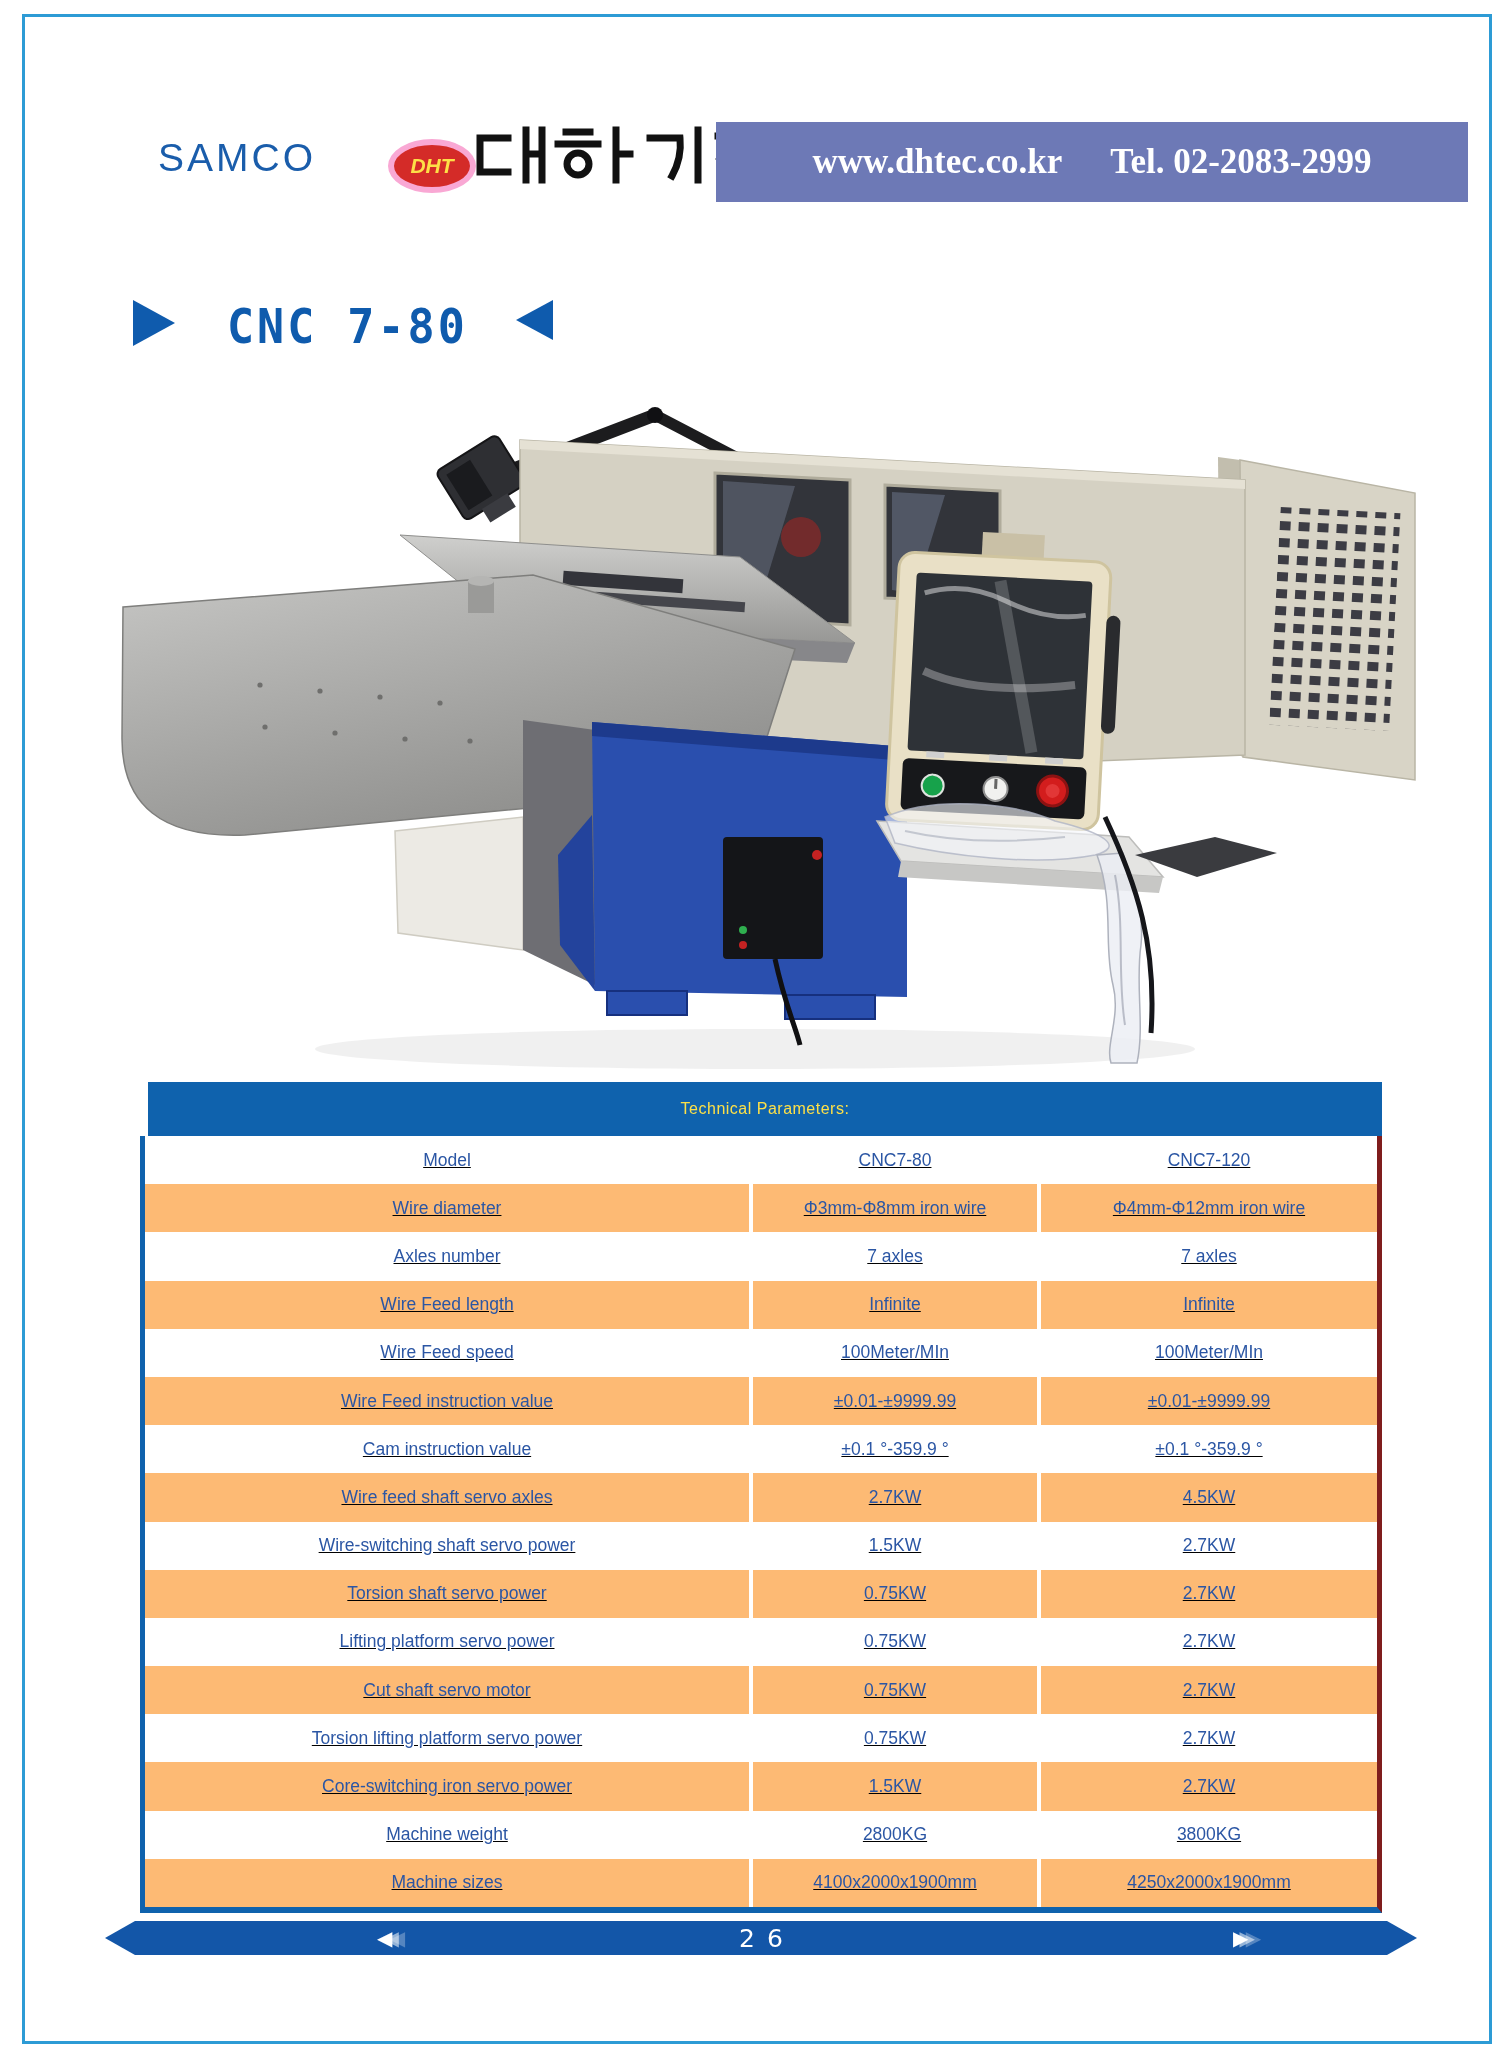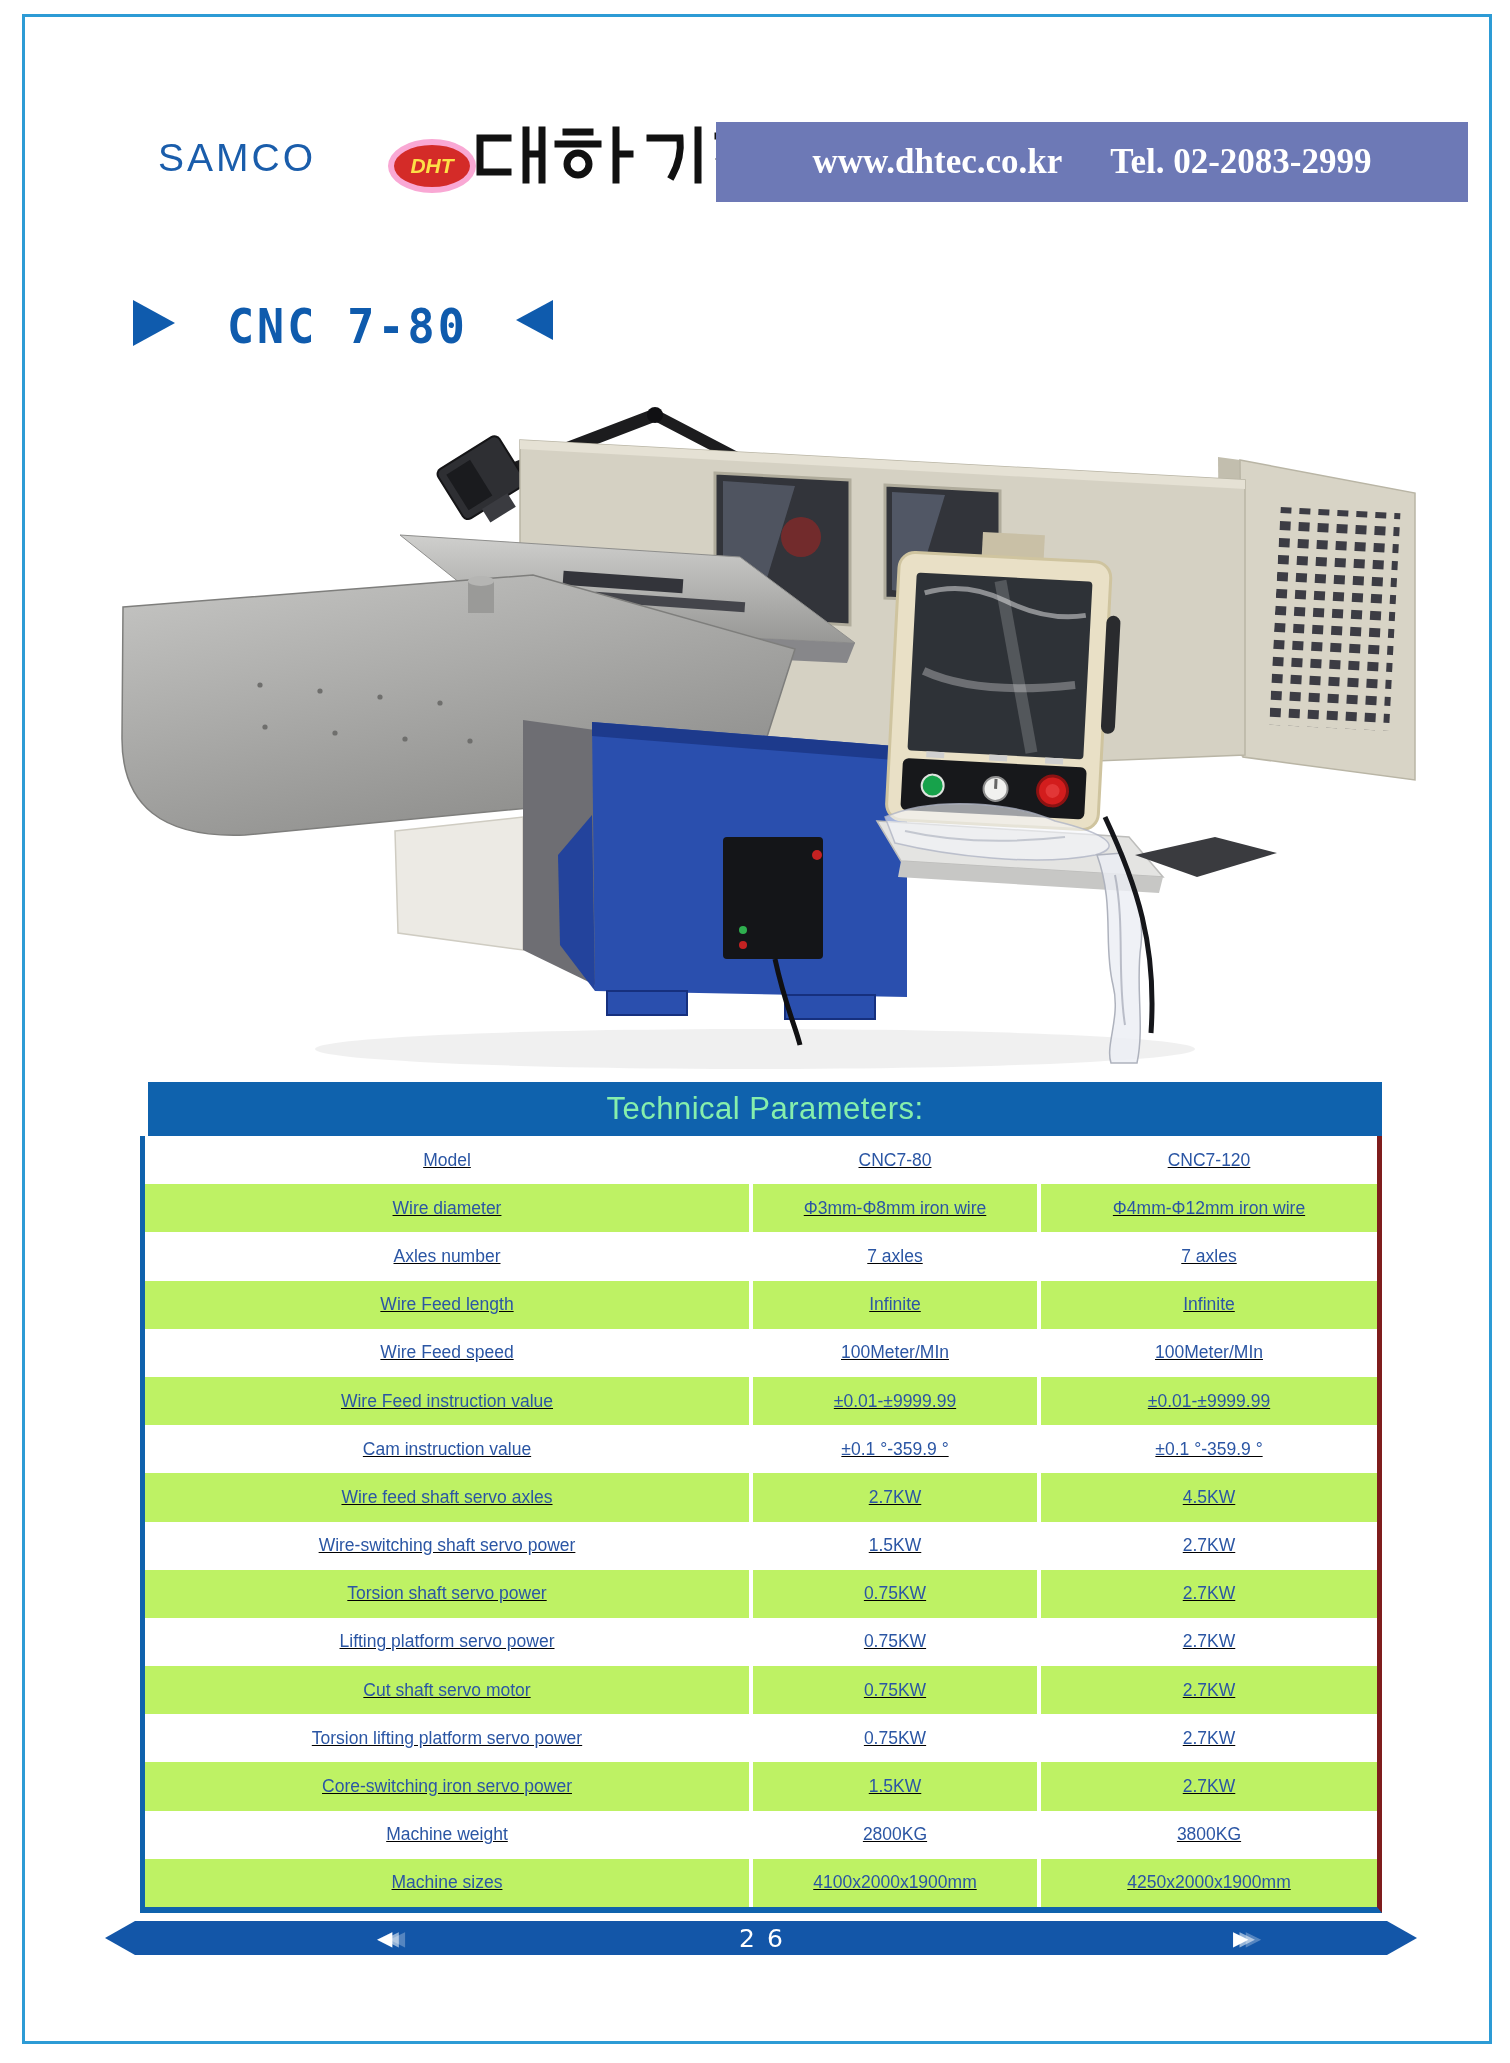--- a/index.html
+++ b/index.html
@@ -35,30 +35,30 @@
   .tri-left{border-width:20px 37px 20px 0;border-color:transparent #0f5bad transparent transparent;}
   .sec-title{
     color:#0f5bad;font-family:"DejaVu Sans Mono", monospace;font-weight:bold;
     font-size:45px;letter-spacing:3px;margin:0 48px 0 52px;transform:scaleY(1.05);
   }
   
   .machine-wrap{position:absolute;left:95px;top:385px;width:1330px;height:695px;}
   
   .spec-table{position:absolute;left:140px;top:1082px;width:1242px;}
   .spec-header{
-    height:54px;background:#0f62ad;color:#86efac;display:flex;align-items:center;justify-content:center;
-    font-size:31px;letter-spacing:0.5px;margin-left:8px;
+    height:54px;background:#0f62ad;color:#fde047;display:flex;align-items:center;justify-content:center;
+    font-size:16px;letter-spacing:0.5px;margin-left:8px;
   }
   .spec-body{
     border-left:5px solid #0f62ad;border-right:5px solid #7f1d1d;border-bottom:6px solid #0f62ad;
     background:#ffffff;
     text-decoration:underline;
   }
   .t-row{display:grid;grid-template-columns:608px 288px 336px;height:48.2px;}
-  .t-row.alt .t-cell{background:#bef264;}
+  .t-row.alt .t-cell{background:#fdba74;}
   .t-cell{
     display:flex;align-items:center;justify-content:center;
     color:#2b56a4;font-size:17.5px;background:#ffffff;border-right:4px solid #ffffff;
   }
   .t-cell:last-child{border-right:none;}
   
   .footer-bar{
     position:absolute;left:105px;top:1921px;width:1312px;height:34px;background:#1356a8;
     clip-path:polygon(0% 50%,30px 0%,calc(100% - 30px) 0%,100% 50%,calc(100% - 30px) 100%,30px 100%);
   }

